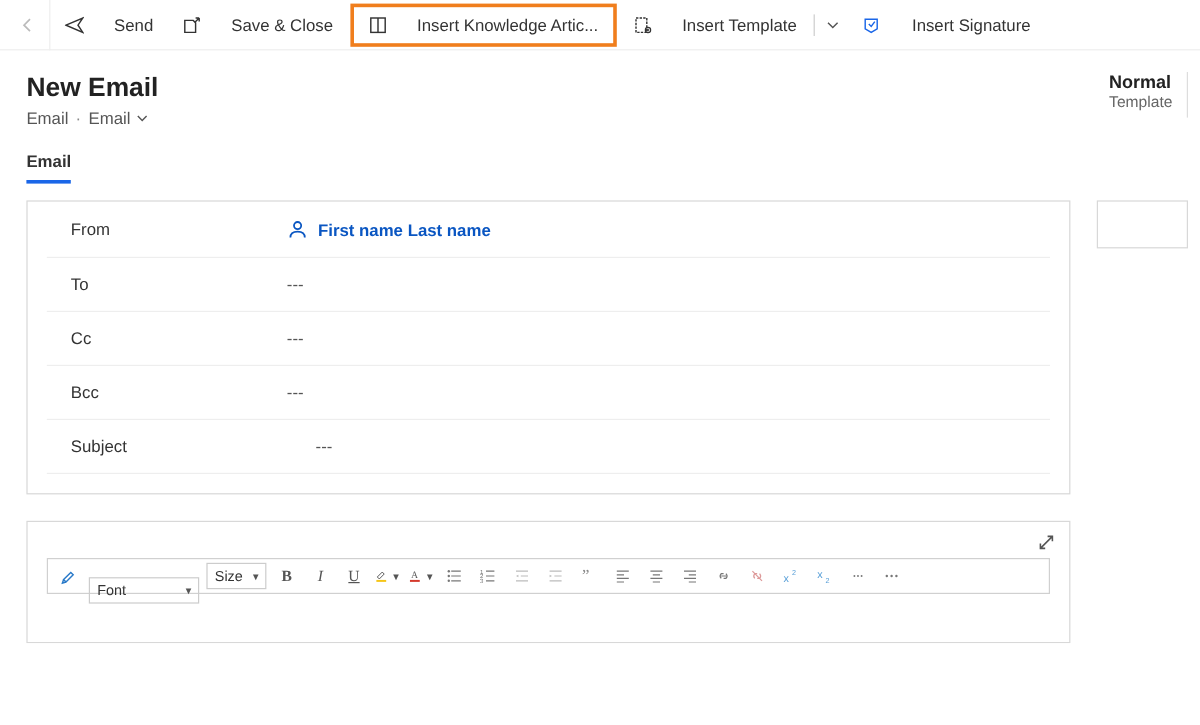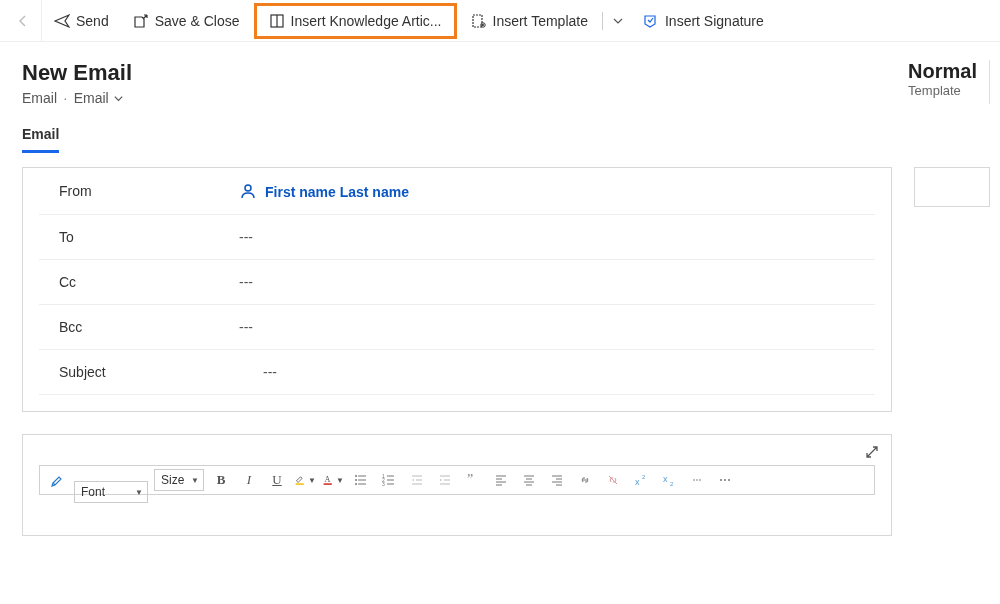--- a/index.html
+++ b/index.html
@@ -24,21 +24,21 @@
     display: flex;
     align-items: center;
     justify-content: center;
     border-right: 1px solid #eee;
     color: #bbb;
     cursor: pointer;
   }
   .tbtn {
     display: flex;
     align-items: center;
-    gap: 6px;
+    gap: 25px;
     padding: 0 12px;
     height: 42px;
     cursor: pointer;
     color: #333;
     white-space: nowrap;
   }
   .tbtn svg { flex-shrink: 0; }
   .highlighted {
     border: 3px solid #f07e1d;
     height: 36px;
@@ -83,21 +83,21 @@
     display: flex;
     align-items: center;
     gap: 4px;
     cursor: pointer;
   }
   .status-block {
     text-align: left;
     border-right: 1px solid #ddd;
     padding: 0 12px 6px 8px;
   }
-  .status-val { font-weight: 600; font-size: 20px; color: #222; }
+  .status-val { font-weight: 600; font-size: 15px; color: #222; }
   .status-lbl { font-size: 13px; color: #666; }
   .tabs {
     display: flex;
     gap: 18px;
     padding: 14px 22px 0 22px;
   }
   .tab {
     padding-bottom: 8px;
     font-weight: 600;
     color: #333;
@@ -168,21 +168,21 @@
     display: flex;
     align-items: center;
     justify-content: space-between;
     border: 1px solid #ccc;
     height: 22px;
     padding: 0 4px 0 6px;
     font-size: 12px;
     cursor: pointer;
     min-width: 50px;
   }
-  .et-font { width: 74px; margin-top: 24px; }
+  .et-font { width: 92px; margin-top: 24px; }
   .et-size { width: 50px; }
   .et-btn {
     width: 22px;
     height: 22px;
     display: flex;
     align-items: center;
     justify-content: center;
     cursor: pointer;
     color: #555;
     font-size: 13px;

